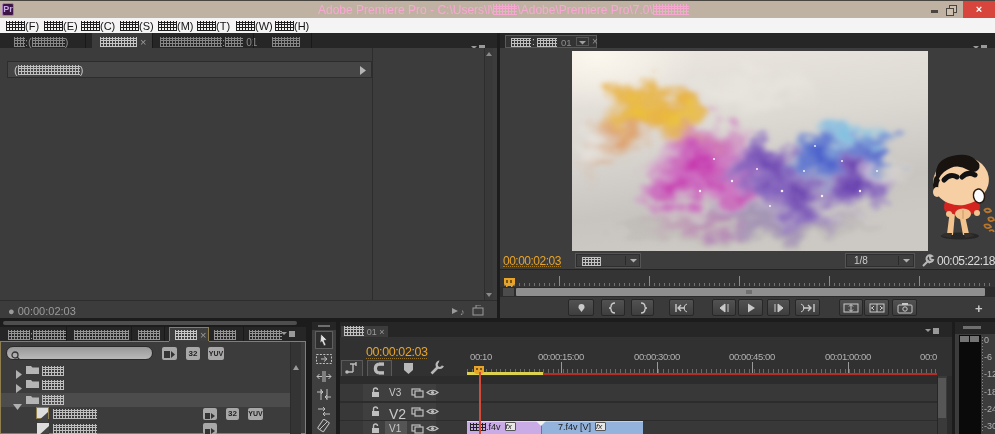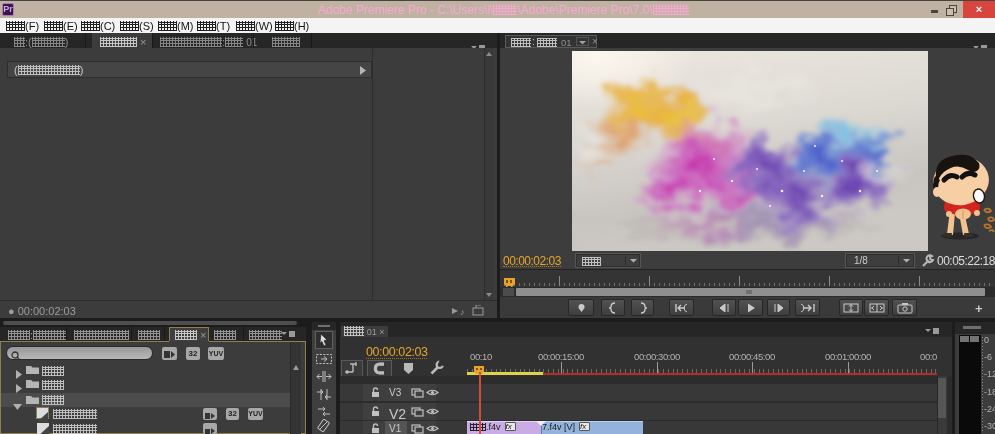--- a/index.html
+++ b/index.html
@@ -503,21 +503,21 @@
   <svg class="a" style="left:86px;top:85px" width="13" height="9">
       <path d="M1 4.5 Q6.5 0 12 4.5 Q6.5 9 1 4.5z" fill="none" stroke="#c0c0c0" stroke-width="1.2"></path>
       <circle cx="6.5" cy="4.5" r="1.6" fill="#c0c0c0"></circle>
     </svg>
   <svg class="a" style="left:86px;top:102px" width="13" height="9">
       <path d="M1 4.5 Q6.5 0 12 4.5 Q6.5 9 1 4.5z" fill="none" stroke="#c0c0c0" stroke-width="1.2"></path>
       <circle cx="6.5" cy="4.5" r="1.6" fill="#c0c0c0"></circle>
     </svg>
 
   <div class="a" style="left:127px;top:99px;width:74px;height:13px;background:#c9abe6;border-top:1px solid #e4d4f4;color:#1a1a1a;font-size:9px;white-space:nowrap"><b class="z" style="width:16px;margin-left:3px;height:8px"></b>.f4v<span class="fxb">fx</span></div>
-  <div class="a" style="left:201px;top:99px;width:102px;height:13px;background:#93b3dc;border-top:1px solid #bdd2ea;border-left:1px solid #5a7aa2;color:#1a1a1a;font-size:9px;white-space:nowrap"><span style="margin-left:0">7.f4v [V]</span><span class="fxb">fx</span></div>
+  <div class="a" style="left:201px;top:99px;width:102px;height:13px;background:#93b3dc;border-top:1px solid #bdd2ea;border-left:1px solid #5a7aa2;color:#1a1a1a;font-size:9px;white-space:nowrap"><span style="margin-left:16px">7.f4v [V]</span><span class="fxb">fx</span></div>
   <div class="a" style="left:196px;top:99px;width:0;height:0;border-left:5px solid transparent;border-right:5px solid transparent;border-top:5px solid #f0f0f0"></div>
 
   <div class="a" style="left:134px;top:40px;width:10px;height:10px"><svg width="10" height="10">
         <path d="M0 0 h10 v6 l-2 2 h-6 l-2-2z" fill="#e8a32a"></path>
         <rect x="2" y="2" width="2" height="2" fill="#7a5510"></rect>
         <rect x="6" y="2" width="2" height="2" fill="#7a5510"></rect>
       </svg></div>
   <div class="a" style="left:139px;top:50px;width:1.5px;height:62px;background:#d14a3a"></div>
 
   <div class="a" style="left:597px;top:54px;width:10px;height:58px;background:#3a3a3a;border-left:1px solid #262626"></div>

